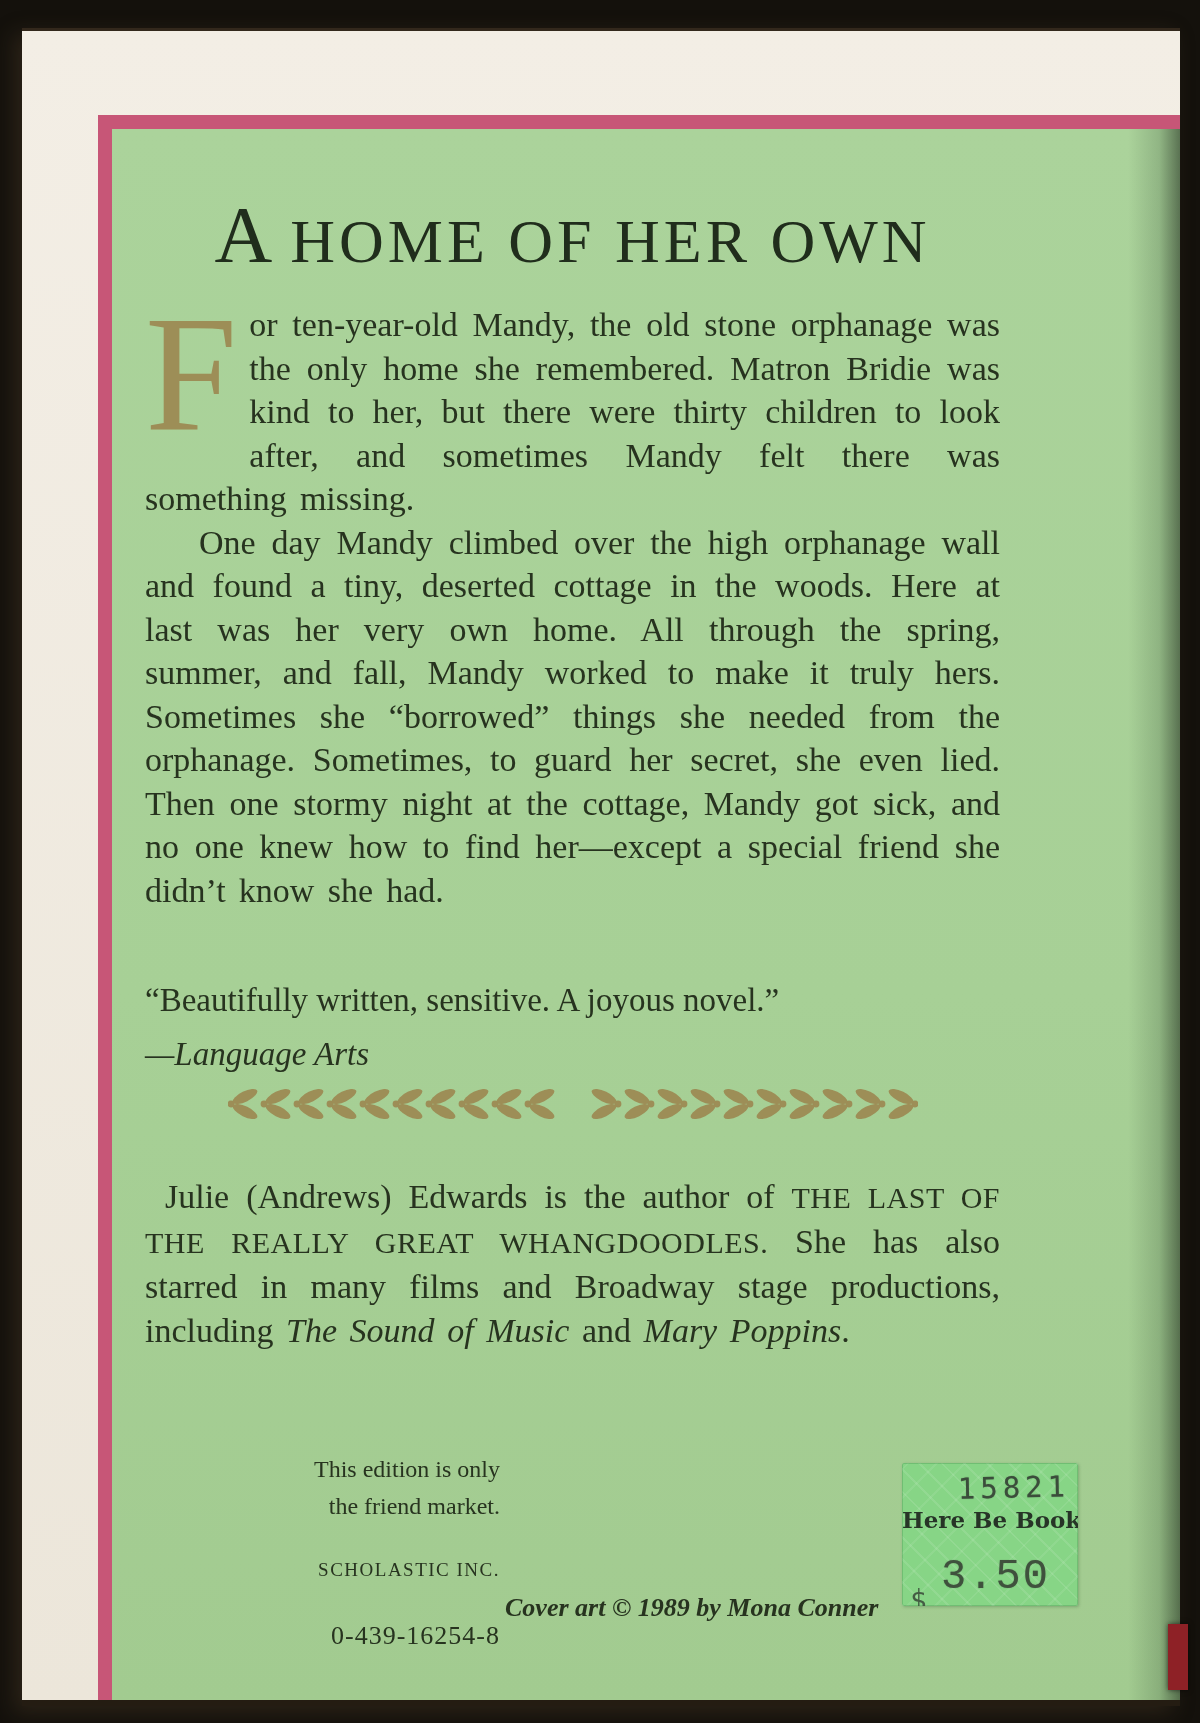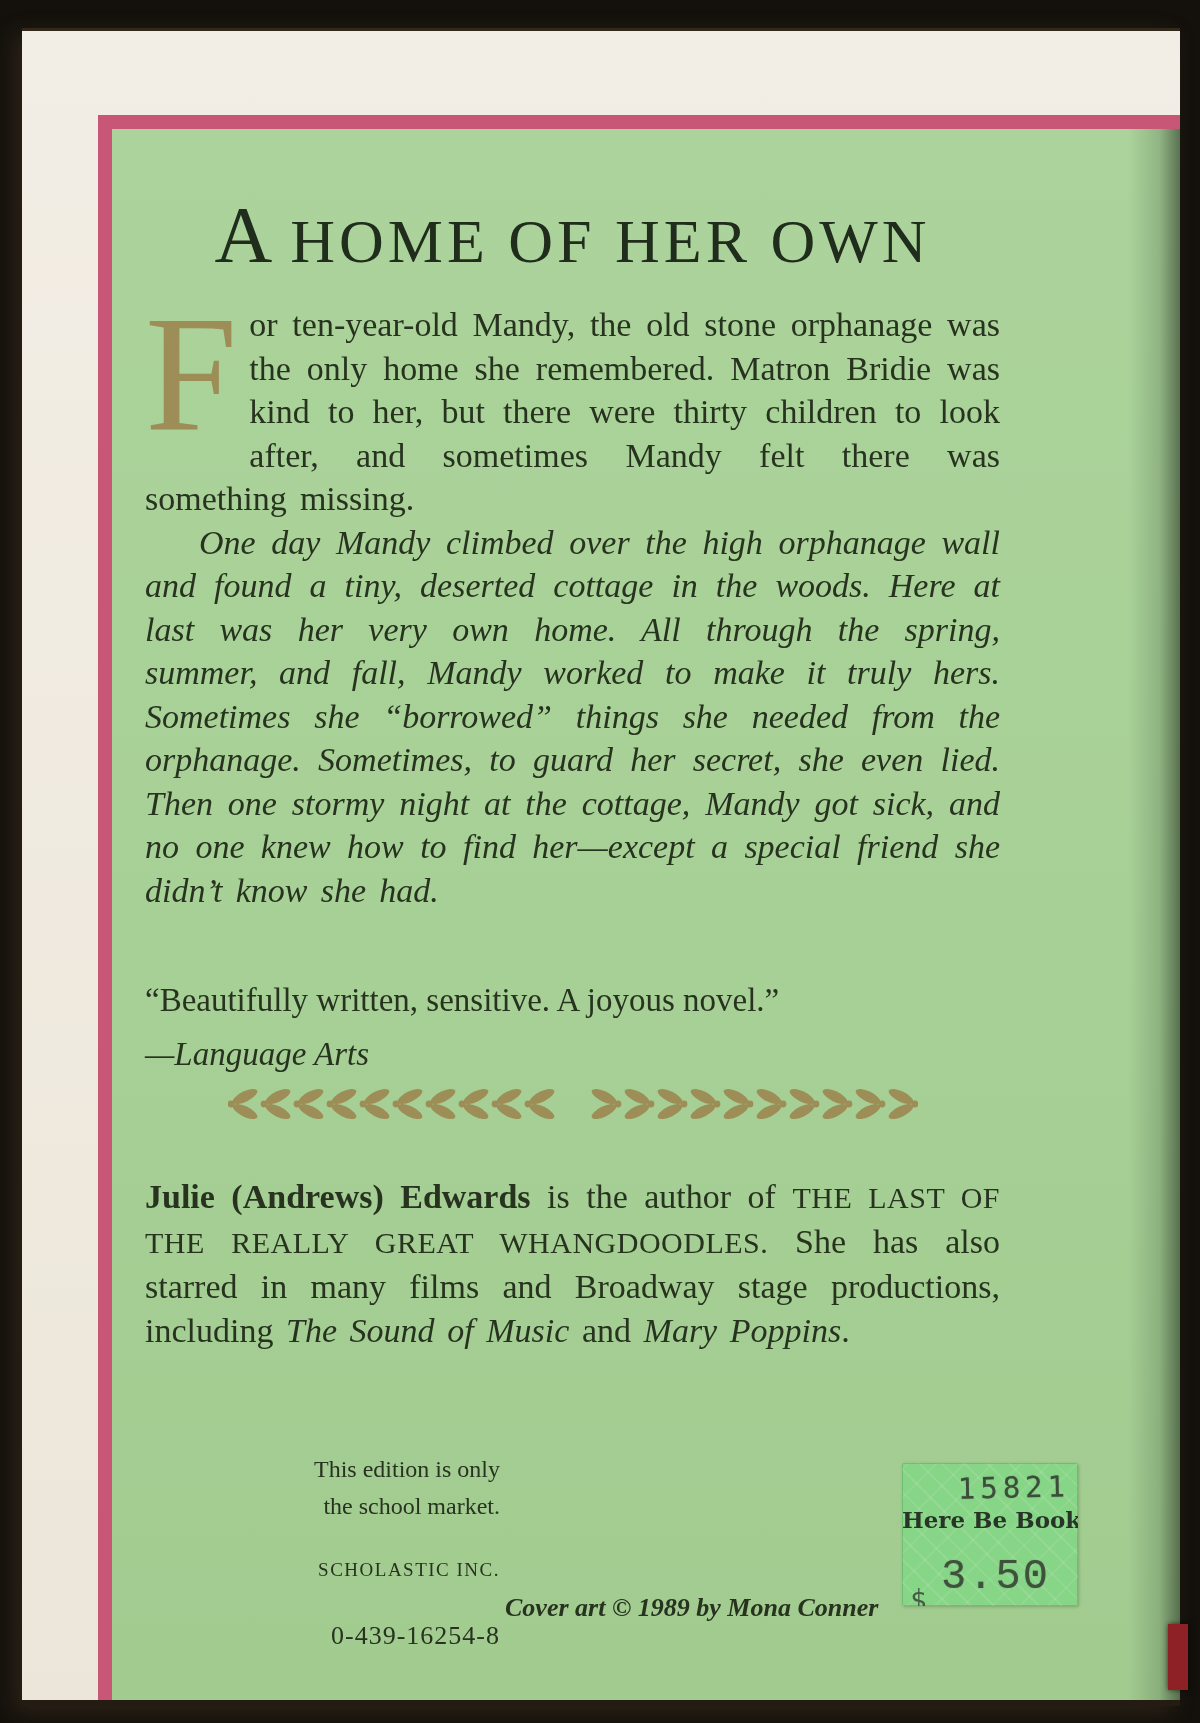--- a/index.html
+++ b/index.html
@@ -20,28 +20,28 @@
   .red-edge{position:absolute;left:1168px;top:1624px;width:20px;height:66px;background:#8e2126;
          box-shadow:0 0 5px rgba(0,0,0,.6);}
   
   .content{position:absolute;left:33px;top:0;width:855px;height:100%;color:#27331f;}
   .content .abs{position:absolute;left:0;width:100%;}
   .title{top:66px;text-align:center;color:#202d1c;white-space:nowrap;}
   .title .init{font-size:80px;line-height:1;letter-spacing:4px;margin-right:14px;}
   .title .rest{font-size:62px;line-height:1;letter-spacing:4px;}
   .blurb{top:174px;font-size:34px;line-height:43.5px;word-spacing:.14em;}
   .blurb p{margin:0;text-align:justify;}
-  .blurb .para2{text-indent:54px;font-style:italic;}
+  .blurb .para2{text-indent:54px;}
   .dropcap{float:left;color:#9d8e57;font-size:166px;line-height:126px;height:132px;
            margin:8px 12px 0 0;}
   .review{top:849px;font-size:33px;line-height:44px;}
   .review .attr{display:block;text-align:left;font-style:italic;padding-right:14px;margin-top:10px;}
   .ornament{top:957px;text-align:center;}
   .bio{top:1046px;font-size:34px;line-height:44px;text-align:justify;word-spacing:.12em;}
-  .bio .bold{font-weight:700;}
+  .bio .bold{font-weight:400;margin-left:20px;}
   .bio .caps{font-size:30px;letter-spacing:.5px;}
   .bio .ital{font-style:italic;}
   
   .footer-left{position:absolute;left:18px;top:1322px;width:370px;text-align:right;color:#27331f;}
   .edition-note{font-size:24px;line-height:37px;}
   .publisher{font-size:19px;letter-spacing:1.5px;margin-top:34px;}
   .isbn{font-size:26px;margin-top:40px;letter-spacing:1px;}
   .credit{position:absolute;left:393px;top:1464px;font-size:26px;font-style:italic;font-weight:700;
           color:#27331f;white-space:nowrap;}
   
@@ -121,21 +121,21 @@
 
         <div class="abs bio">
           <span class="bold">Julie (Andrews) Edwards</span><span> is the author of </span><span class="caps">THE LAST OF THE REALLY GREAT WHANGDOODLES.</span><span> She has also starred in many films and Broadway stage productions, including </span><span class="ital">The Sound of Music</span><span> and </span><span class="ital">Mary Poppins</span><span>.</span>
         </div>
 
       </div>
 
       <div class="footer-left">
         <div class="edition-note">
           <div>This edition is only</div>
-          <div>the school market.</div>
+          <div>the friend market.</div>
         </div>
         <div class="publisher">SCHOLASTIC INC.</div>
         <div class="isbn">0-439-16254-8</div>
       </div>
 
       <div class="credit">Cover art © 1989 by Mona Conner</div>
 
       <div class="sticker">
         <div class="code">15821</div>
         <div class="store">Here Be Books</div>

